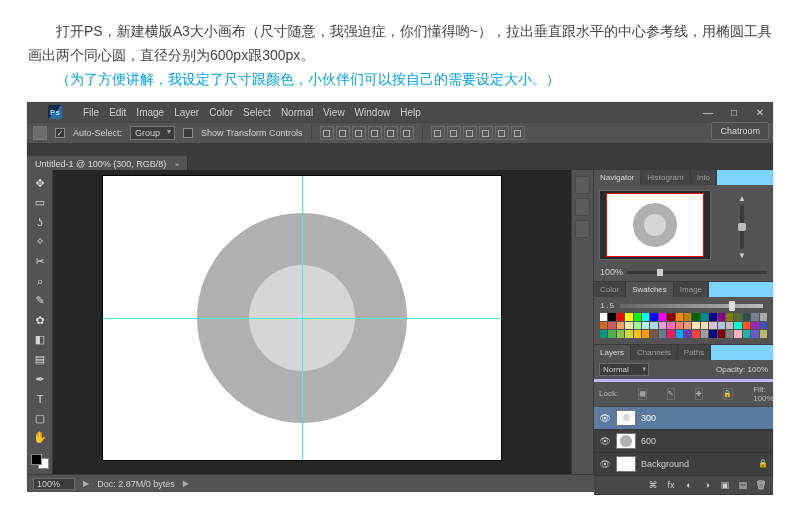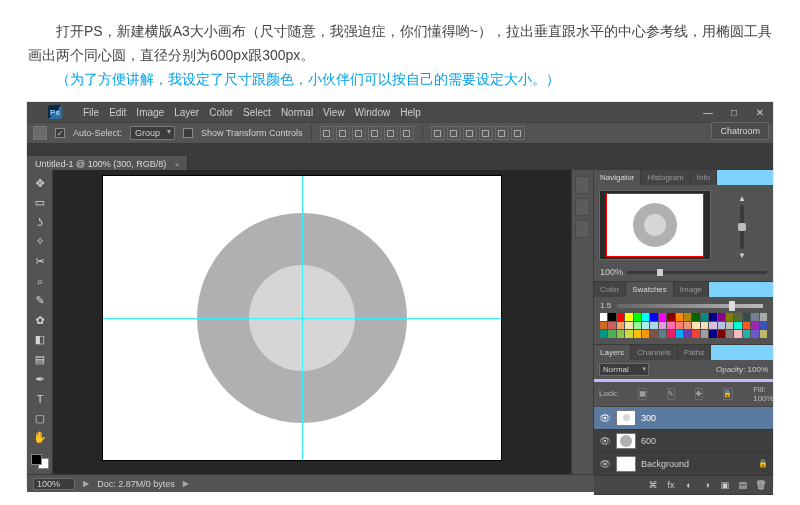--- a/index.html
+++ b/index.html
@@ -63,21 +63,21 @@
   .nav-thumb { width: 112px; height: 70px; background: #2a2a2a; border: 1px solid #666; display: flex; align-items: center; justify-content: center; position: relative; }
   .nav-thumb .mini { width: 96px; height: 62px; background: #fff; position: relative; outline: 1px solid #f00; }
   .nav-thumb .mini .mo { position: absolute; left: 50%; top: 50%; width: 44px; height: 44px; margin: -22px 0 0 -22px; background: #b0b0b0; border-radius: 50%; }
   .nav-thumb .mini .mi { position: absolute; left: 50%; top: 50%; width: 22px; height: 22px; margin: -11px 0 0 -11px; background: #d6d6d6; border-radius: 50%; }
   .nav-slider { flex: 1; display: flex; flex-direction: column; justify-content: flex-end; gap: 2px; align-items: center; }
   .nav-slider .arrow { color: #cfcfcf; font-size: 8px; }
   .nav-slider .track { width: 4px; height: 44px; background: #3a3a3a; position: relative; border-radius: 2px; }
   .nav-slider .thumb { position: absolute; left: -2px; top: 18px; width: 8px; height: 8px; background: #bdbdbd; border-radius: 2px; }
 
   .swatch-body { padding: 4px 6px 6px 6px; }
-  .sw-head { display: flex; align-items: center; gap: 6px; margin-bottom: 3px; font-size: 8px; }
+  .sw-head { display: flex; align-items: center; gap: 6px; margin-bottom: 3px; font-size: 8px; font-family: Liberation Mono, monospace; }
   .sw-sl { flex: 1; height: 4px; background: linear-gradient(to right,#666,#bbb); position: relative; margin-right: 4px; }
   .sw-sl .kb { position: absolute; right: 28px; top: -3px; width: 6px; height: 10px; background: #ddd; border-radius: 1px; }
   .swatches { display: grid; grid-template-columns: repeat(20, 1fr); gap: 1px; }
   .swc { width: 100%; padding-top: 100%; }
 
   .layers-body { display: flex; flex-direction: column; }
   .layeropts { display: flex; align-items: center; gap: 4px; padding: 3px 5px; border-bottom: 3px solid #c4b5fd; font-size: 8px; }
   .layeropts .dd { flex: 0 0 50px; border: 1px solid #6a6a6a; background: #3c3c3c; padding: 1px 3px; position: relative; }
   .layeropts .dd::after{content:"▾"; position:absolute; right:2px; top:1px; font-size:7px; color:#aaa;}
   .layeropts .op { flex: 1; text-align: right; }

